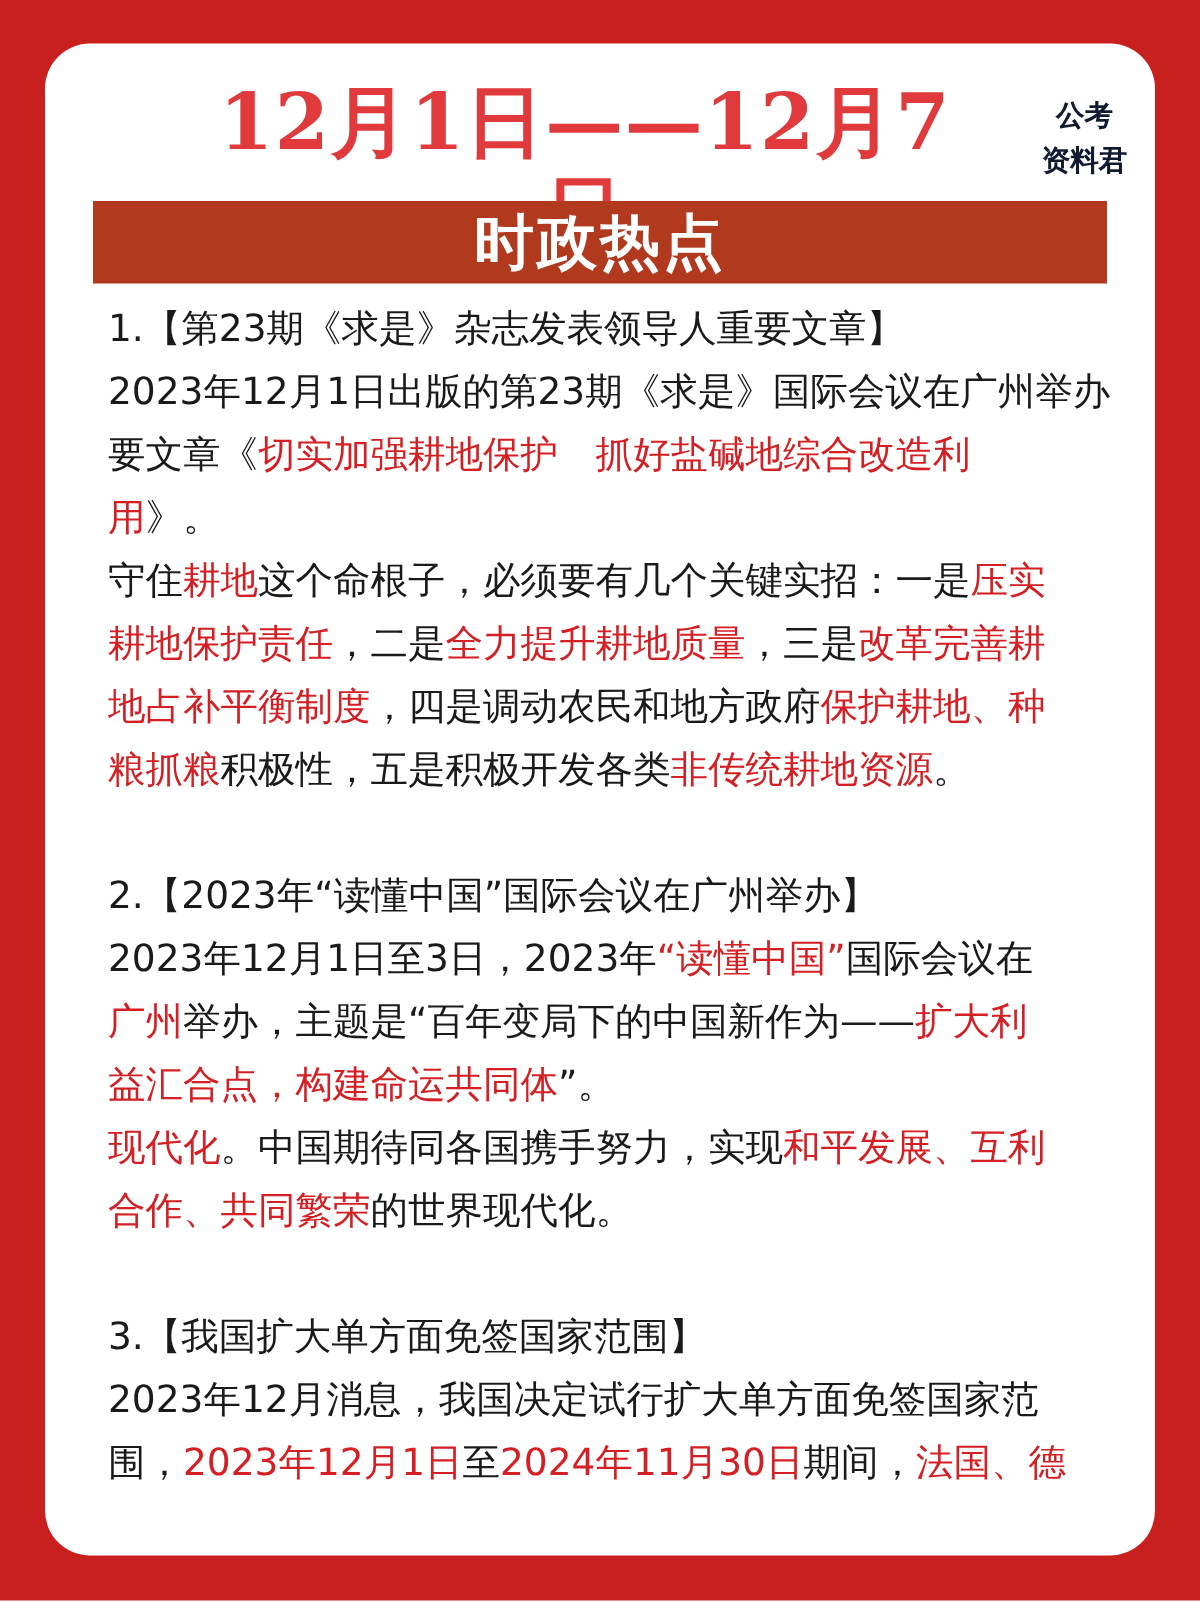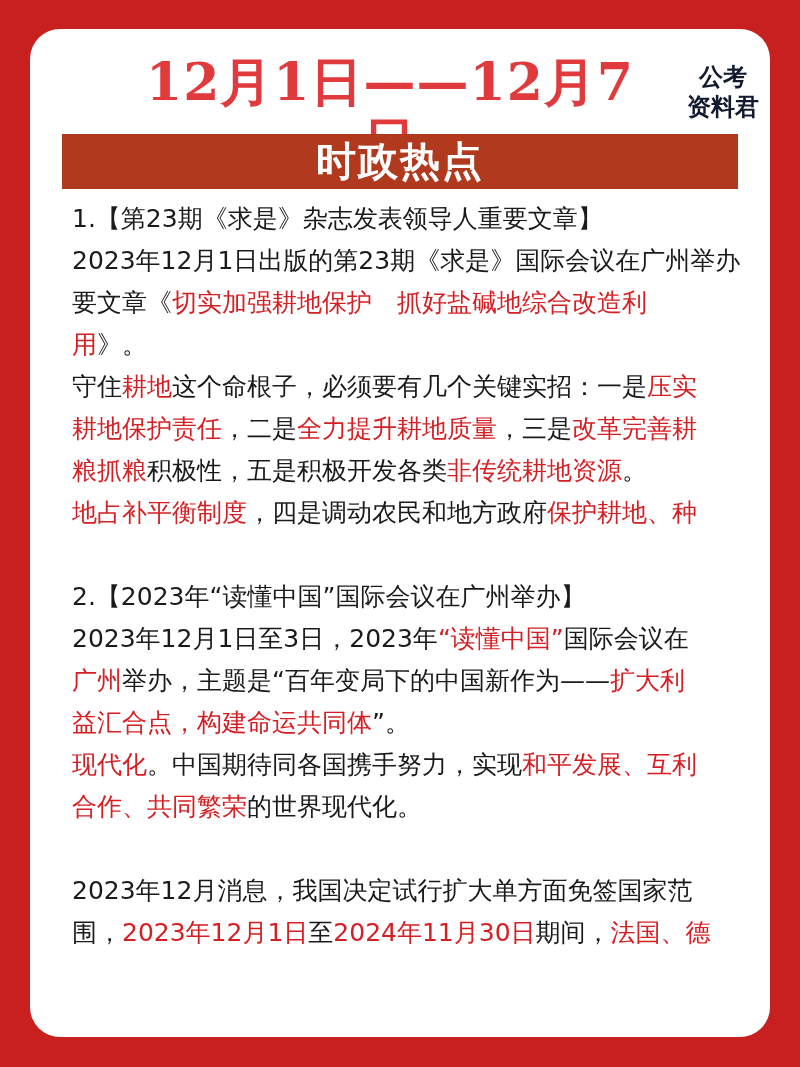--- a/index.html
+++ b/index.html
@@ -17,21 +17,21 @@
     position: absolute; left: 0; top: 52px; width: 800px; text-align: center;
     margin-left: -30px; padding-right: 0;
     font-family: "DejaVu Serif", "Liberation Serif", serif;
     font-weight: bold; font-size: 52px; line-height: 60px;
     color: #e13a3c; letter-spacing: 1px;
   }
   .title-wrap { position: absolute; left: 140px; top: 52px; width: 500px; text-align: center; }
   .watermark {
     position: absolute; left: 682px; top: 62px; width: 82px; text-align: center;
     font-family: "DejaVu Serif", "Liberation Serif", serif;
-    font-weight: bold; font-size: 24px; line-height: 30px; color: #111a2e;
+    font-weight: bold; font-size: 19px; line-height: 30px; color: #111a2e;
   }
   .banner {
     position: absolute; left: 62px; top: 134px; width: 676px; height: 55px;
     background: #b13a1e;
     display: flex; align-items: center; justify-content: center;
   }
   .banner-text {
     font-family: "DejaVu Serif", "Liberation Serif", serif;
     font-weight: bold; font-size: 40px; color: #ffffff; letter-spacing: 2px;
   }
@@ -63,30 +63,31 @@
 </div>
 
 <div class="content" id="content">
     <div>
       <div class="line">1.【第23期《求是》杂志发表领导人重要文章】</div>
       <div class="line"><span class="k">2023年12月1日出版的第23期《求是》国际会议在广州举办</span></div>
       <div class="line"><span class="k">要文章《</span><span class="r">切实加强耕地保护　抓好盐碱地综合改造利</span></div>
       <div class="line"><span class="r">用</span><span class="k">》。</span></div>
       <div class="line"><span class="k">守住</span><span class="r">耕地</span><span class="k">这个命根子，必须要有几个关键实招：一是</span><span class="r">压实</span></div>
       <div class="line"><span class="r">耕地保护责任</span><span class="k">，二是</span><span class="r">全力提升耕地质量</span><span class="k">，三是</span><span class="r">改革完善耕</span></div>
+      <div class="line"><span class="r">地占补平衡制度</span><span class="k">，四是调动农民和地方政府</span><span class="r">保护耕地、种</span></div>
       <div class="line"><span class="r">粮抓粮</span><span class="k">积极性，五是积极开发各类</span><span class="r">非传统耕地资源</span><span class="k">。</span></div>
-      <div class="line"><span class="r">地占补平衡制度</span><span class="k">，四是调动农民和地方政府</span><span class="r">保护耕地、种</span></div>
     </div>
     <div class="blank"></div>
     <div>
       <div class="line">2.【2023年“读懂中国”国际会议在广州举办】</div>
       <div class="line"><span class="k">2023年12月1日至3日，2023年</span><span class="r">“读懂中国”</span><span class="k">国际会议在</span></div>
       <div class="line"><span class="r">广州</span><span class="k">举办，主题是“百年变局下的中国新作为——</span><span class="r">扩大利</span></div>
       <div class="line"><span class="r">益汇合点，构建命运共同体</span><span class="k">”。</span></div>
       <div class="line"><span class="r">现代化</span><span class="k">。中国期待同各国携手努力，实现</span><span class="r">和平发展、互利</span></div>
       <div class="line"><span class="r">合作、共同繁荣</span><span class="k">的世界现代化。</span></div>
     </div>
     <div class="blank"></div>
     <div>
+      <div class="line">3.【我国扩大单方面免签国家范围】</div>
       <div class="line"><span class="k">2023年12月消息，我国决定试行扩大单方面免签国家范</span></div>
       <div class="line"><span class="k">围，</span><span class="r">2023年12月1日</span><span class="k">至</span><span class="r">2024年11月30日</span><span class="k">期间，</span><span class="r">法国、德</span></div>
     </div>
   </div>
 
 </body></html>

